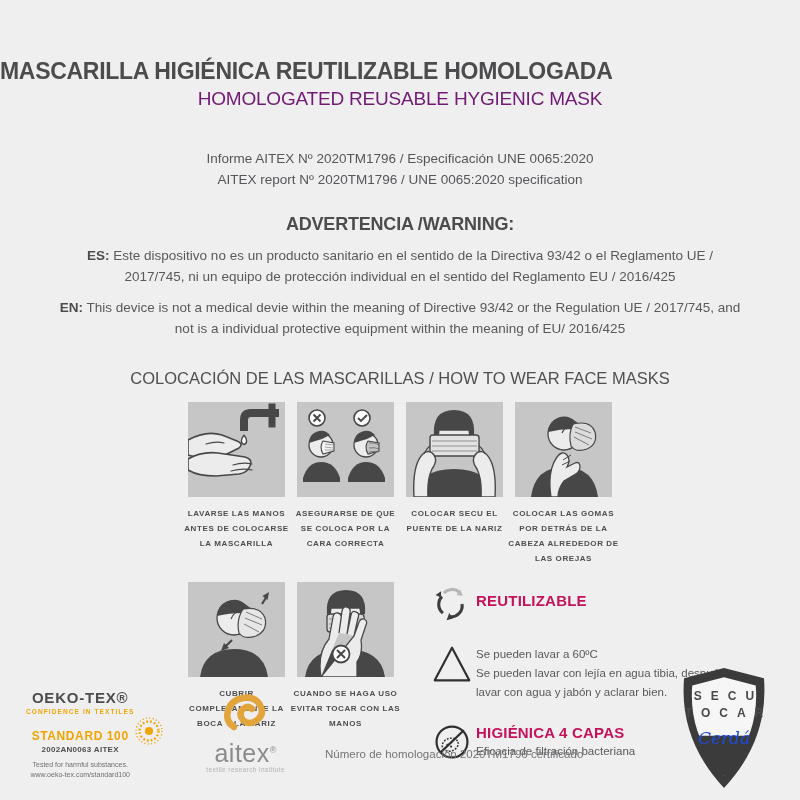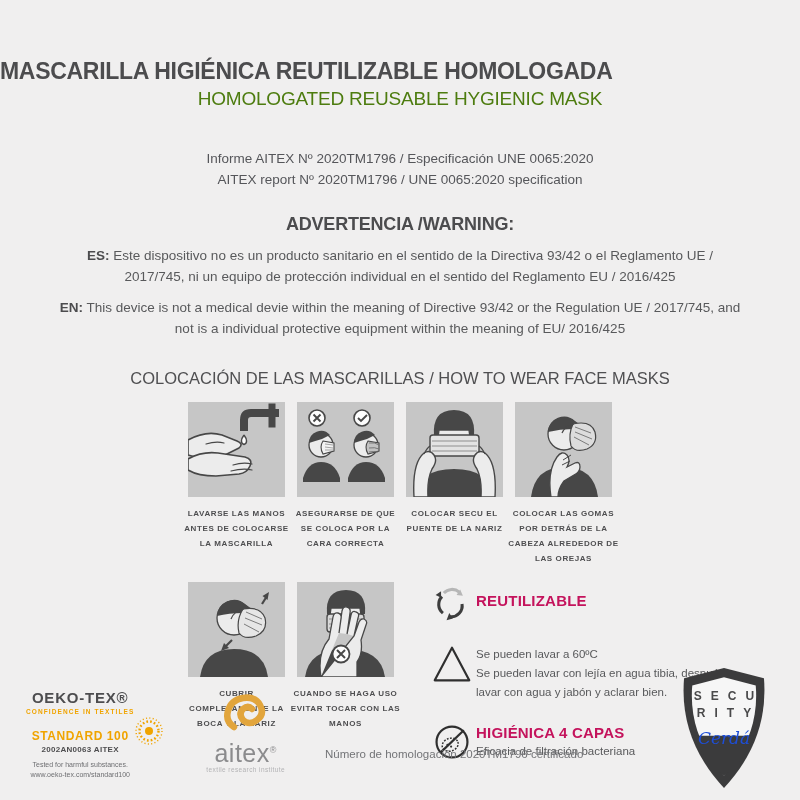--- a/index.html
+++ b/index.html
@@ -2,21 +2,21 @@
 <html><head>
 <meta charset="utf-8">
 <style>
   html,body{margin:0;padding:0;}
   .page{
     width:800px;height:800px;background:#f0efef;position:relative;overflow:hidden;
     font-family:"Liberation Sans",sans-serif;color:#58595b;
   }
   
   .title-es{margin:58px 0 0;font-size:23px;font-weight:700;letter-spacing:-0.3px;color:#4c4c4e;text-align:left;}
-  .title-en{margin:3px 0 0;font-size:19px;font-weight:400;letter-spacing:-0.2px;color:#4d7c0f;text-align:center;}
+  .title-en{margin:3px 0 0;font-size:19px;font-weight:400;letter-spacing:-0.2px;color:#701a75;text-align:center;}
   .report{margin-top:38px;font-size:13.5px;line-height:21px;text-align:center;color:#55565a;}
   
   .warn-head{margin:24px 0 0;font-size:18px;font-weight:700;color:#4c4c4e;text-align:center;letter-spacing:-0.2px;}
   .warn-par{width:686px;margin:10px auto 0;font-size:13.5px;line-height:21px;text-align:center;}
   .warn-par b{color:#4c4c4e;}
   
   .coloc-head{margin:30px 0 0;font-size:16.5px;font-weight:400;color:#4f4f51;text-align:center;letter-spacing:0;}
   .steps-grid{display:grid;grid-template-columns:repeat(4,97px);column-gap:12px;width:424px;margin:14px auto 0;}
   .cell{width:97px;}
   .pic{width:97px;height:95px;background:#c6c6c6;}
@@ -287,19 +287,19 @@
     <div class="homolog">Número de homologación 2020TM1796 certificado</div>
 
     <div class="shield">
       <svg viewBox="0 0 120 125" width="132" height="128">
         <path d="M60,4 L99,14 Q104,74 60,121 Q16,74 21,14 Z" fill="#3b3b3c"></path>
         <path d="M60,13 L91,21 Q95,70 60,109 Q25,70 29,21 Z" fill="#f6f6f6"></path>
         <path d="M31,70 L89,70 Q79,97 60,109 Q41,97 31,70 Z" fill="#3b3b3c"></path>
       </svg>
       <div class="shield-letters">
         <div>SECU</div>
-        <div>RITY</div>
+        <div>TOCAR</div>
       </div>
       <div class="shield-script">Cerdá</div>
     </div>
 
   </div>
 </div>
 
 </body></html>

